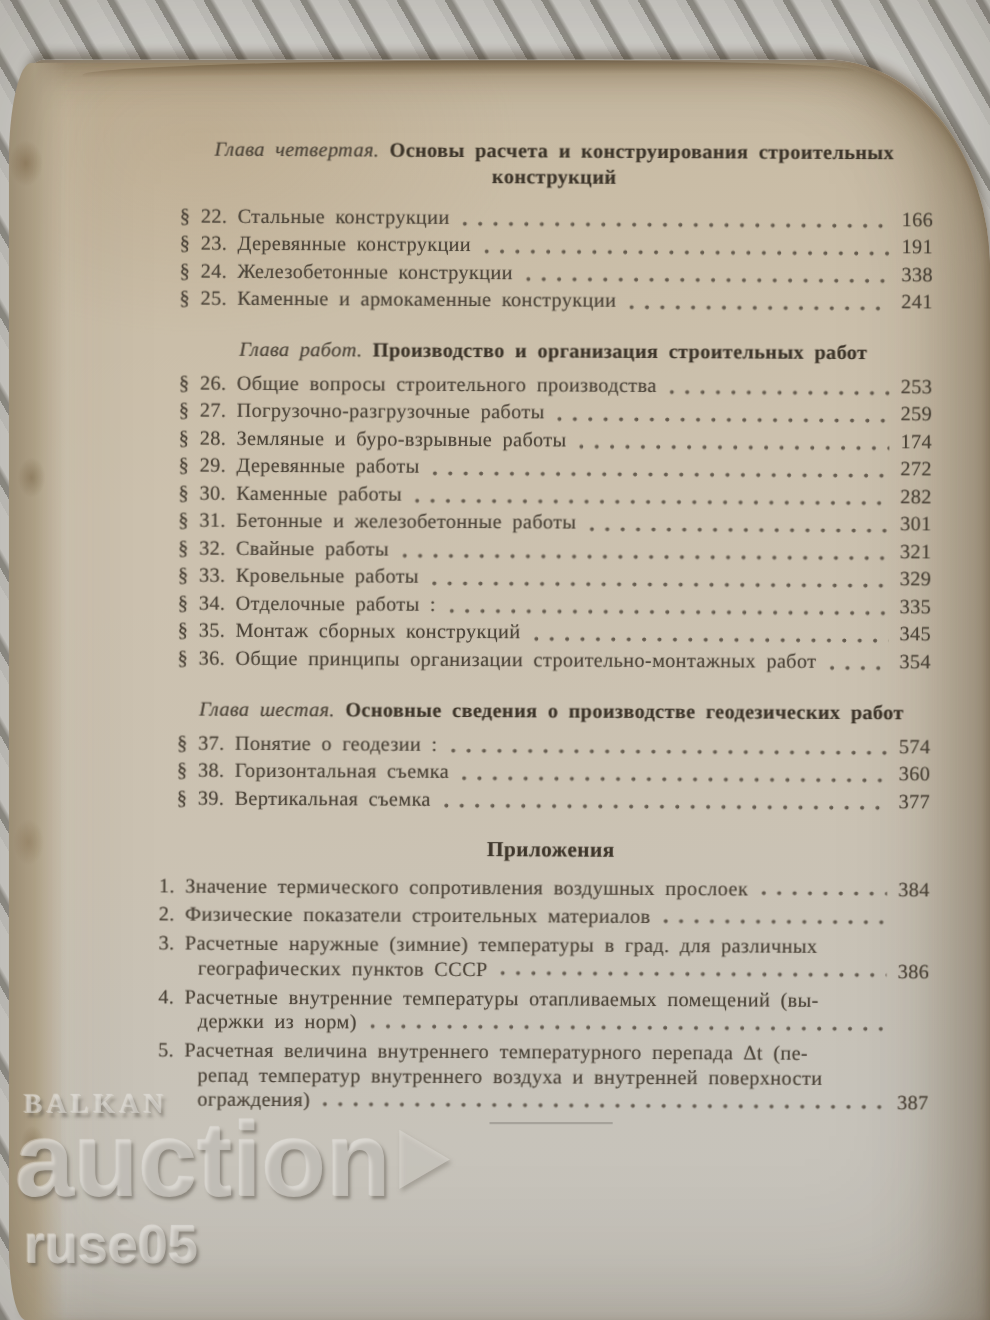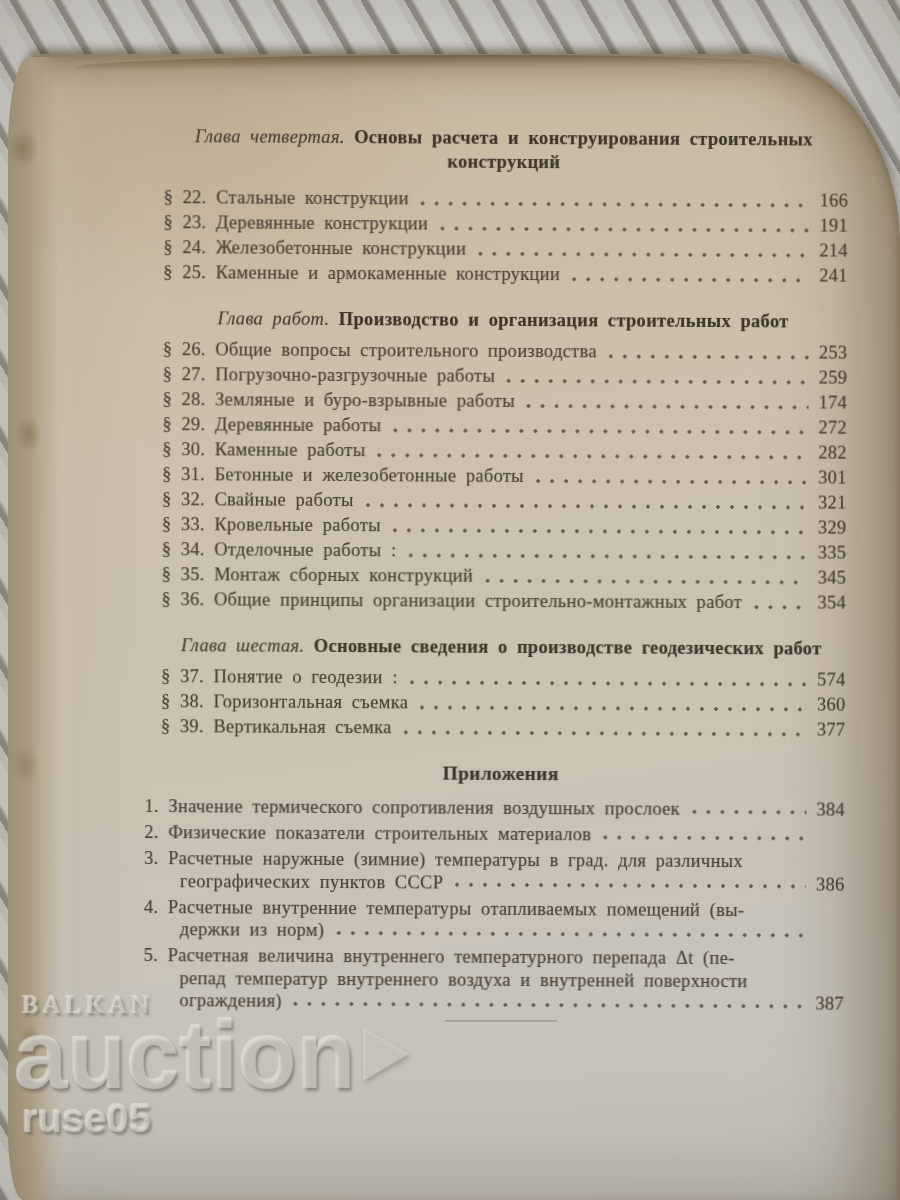--- a/index.html
+++ b/index.html
@@ -71,21 +71,21 @@
     font-family:"Liberation Sans","DejaVu Sans",sans-serif;
     color:rgba(219,215,209,.6);
     text-shadow:2px 3px 3px rgba(88,82,72,.5),-1px -1px 1px rgba(255,255,255,.4);}
   .wm-top{font-size:25px;font-weight:700;letter-spacing:4px;margin-left:8px;line-height:1;font-family:Liberation Serif, serif;}
   .wm-main-row{display:flex;align-items:center;line-height:.8;}
   .wm-main{font-size:96px;font-weight:700;letter-spacing:0px;line-height:.8;}
   .wm-play{display:inline-block;width:0;height:0;margin:0 0 2px 8px;
     border-left:46px solid rgba(219,215,209,.6);
     border-top:27px solid transparent;border-bottom:27px solid transparent;
     filter:drop-shadow(2px 3px 2px rgba(88,82,72,.5));}
-  .wm-user{font-size:40px;font-weight:700;margin-top:4px;margin-left:8px;line-height:1;}
+  .wm-user{font-size:49px;font-weight:700;margin-top:14px;margin-left:8px;line-height:1;}
 </style>
 </head>
 <body>
 
 <div class="scene">
   <div class="page">
     <div class="top-rim"></div>
     <div class="torn-edge"></div>
   </div>
 
@@ -103,21 +103,21 @@
       <span class="pg">166</span>
     </div>
     <div class="row">
       <span class="lbl">§ 23. Деревянные конструкции</span>
       <span class="leader"></span>
       <span class="pg">191</span>
     </div>
     <div class="row">
       <span class="lbl">§ 24. Железобетонные конструкции</span>
       <span class="leader"></span>
-      <span class="pg">214</span>
+      <span class="pg">338</span>
     </div>
     <div class="row">
       <span class="lbl">§ 25. Каменные и армокаменные конструкции</span>
       <span class="leader"></span>
       <span class="pg">241</span>
     </div>
 
     <div class="chap chap-mid">
       <span class="chap-label">Глава работ.</span>
       <span class="chap-title">Производство и организация строительных работ</span>

